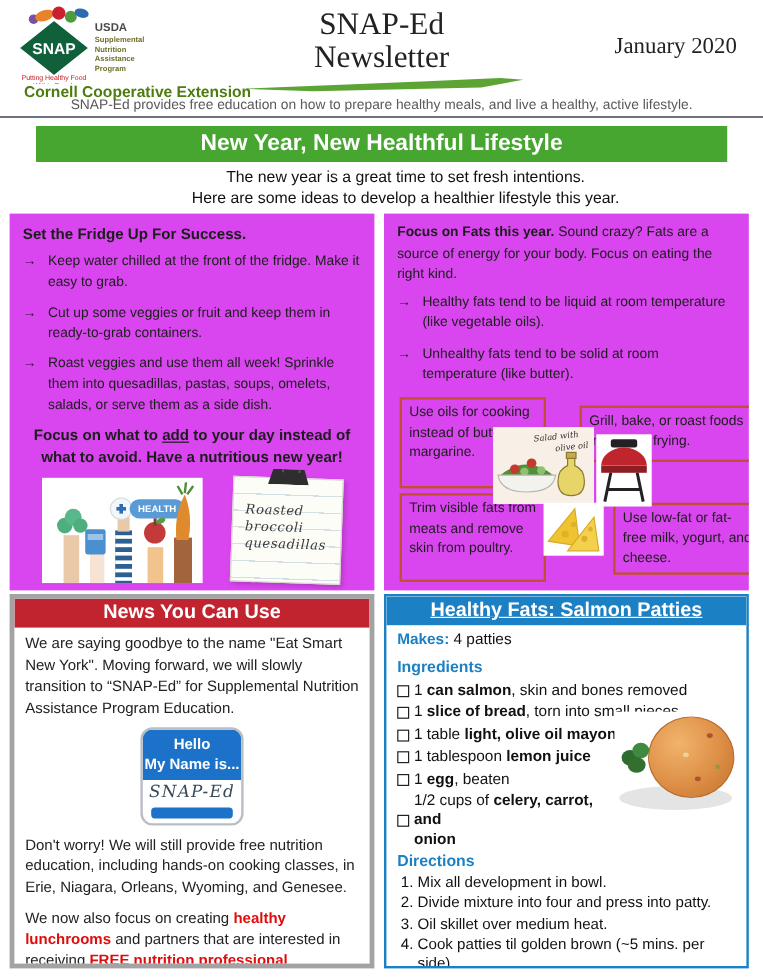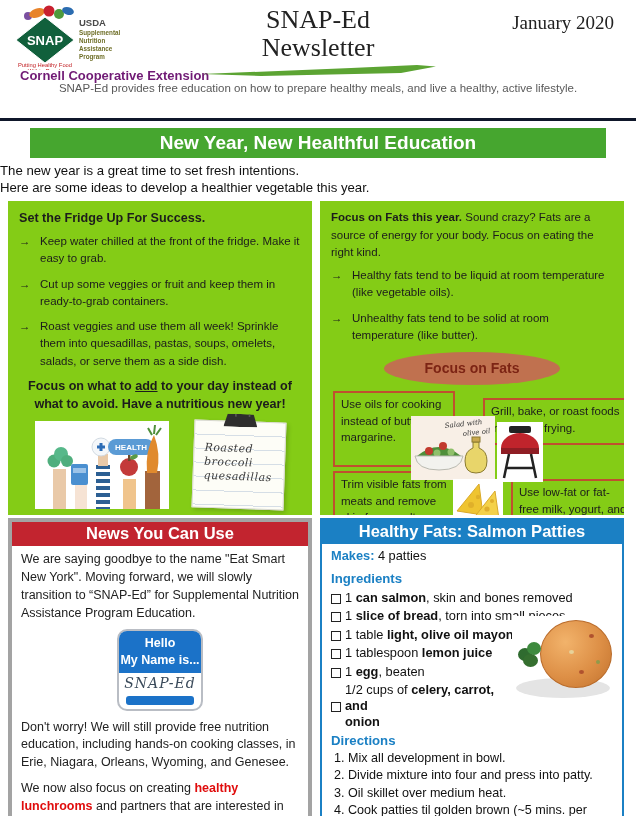--- a/index.html
+++ b/index.html
@@ -2,35 +2,35 @@
 <html><head>
 <meta charset="utf-8">
 <style>
   * { margin:0; padding:0; box-sizing:border-box; }
   body { background:#fff; font-family:"Liberation Sans", sans-serif; color:#1a1a1a; }
   .page { position:relative; width:636px; height:816px; background:#fff; overflow:hidden; }
 
   
   .header { position:relative; height:78px; }
   .logo-block { position:absolute; left:16px; top:4px; width:200px; }
-  .org-line { font-size:13px; font-weight:bold; color:#701a75; margin-top:-6px; margin-left:4px; }
+  .org-line { font-size:13px; font-weight:bold; color:#4d7c0f; margin-top:-6px; margin-left:4px; }
   .title-block { position:absolute; left:0; right:0; top:6px; text-align:center; }
   .title-line { font-family:"Liberation Serif", serif; font-size:26px; line-height:1.08; color:#222; }
   .swoosh { margin-top:3px; }
-  .date { position:absolute; right:22px; top:12px; font-family:"Liberation Serif", serif; font-size:19px; color:#222; }
-  .tagline { text-align:center; font-size:11.5px; color:#595959; padding:4px 0 24px 0; border-bottom:3px solid #0f172a; }
+  .date { position:absolute; right:22px; top:28px; font-family:"Liberation Serif", serif; font-size:19px; color:#222; }
+  .tagline { text-align:center; font-size:11.5px; color:#595959; padding:4px 0 3px 0; border-bottom:1px solid #0f172a; }
 
   
   .green-banner { margin:7px 30px 4px 30px; background:#46a62f; color:#fff; text-align:center;
     font-size:19px; font-weight:bold; padding:4px 0; }
-  .intro-lines { font-size:13.2px; line-height:1.3; color:#111; margin-bottom:5px; }
+  .intro-lines { text-align:center; font-size:13.2px; line-height:1.3; color:#111; margin-bottom:5px;margin-left:40px; }
 
   
   .columns { display:flex; gap:8px; margin:0 8px; }
-  .gbox { width:304px; height:314px; background:#84cc16; padding:8px 11px; overflow:hidden; position:relative; font-size:11.5px; line-height:1.5; color:#1c1c1c; }
+  .gbox { width:304px; height:314px; background:#d946ef; padding:8px 11px; overflow:hidden; position:relative; font-size:11.5px; line-height:1.5; color:#1c1c1c; }
   .gbox-title { font-size:12.6px; font-weight:bold; margin-bottom:5px; }
   .ar-list { list-style:none; }
   .ar-list li { display:flex; gap:9px; margin-bottom:8px; }
   .ar { flex:0 0 12px; }
   .focus-para { font-weight:bold; text-align:center; font-size:12.6px; line-height:1.4; margin:8px 2px 8px 2px; }
   .img-row { display:flex; justify-content:center; align-items:flex-start; gap:24px; margin-top:8px; }
 
   
   .notepad { position:relative; width:92px; height:88px; background:#fdfdf7; border:1px solid #d8d8cf;
     transform:rotate(2deg); box-shadow:2px 2px 4px rgba(0,0,0,.18); padding:20px 8px 0 10px;
@@ -55,21 +55,21 @@
   .grill-img { left:170px; top:33px; }
   .cheese-img { left:126px; top:90px; }
 
   
   .bottom-row { display:flex; gap:8px; margin:3px 8px 0 8px; }
   .panel { width:304px; height:312px; background:#fff; position:relative; overflow:hidden; }
   .panel-red { border:4px solid #a3a3a3; }
   .panel-blue { border:2px solid #1b80c4; }
   .panel-banner { color:#fff; text-align:center; font-weight:bold; font-size:16.5px; padding:2px 0 3px 0; }
   .bn-red { background:#c2242f; }
-  .bn-blue { background:#1b80c4; }
+  .bn-blue { background:#1b80c4;text-decoration:underline; }
   .news-body { padding:5px 9px; font-size:12.5px; line-height:1.42; color:#222; }
   .red-strong { color:#e00c0c; font-weight:bold; }
 
   
   .name-tag { width:86px; margin:7px auto 8px auto; border:2px solid #b9bdc4; border-radius:10px; overflow:hidden; background:#fff; }
   .tag-top { background:#1b72c8; color:#fff; text-align:center; font-weight:bold; font-size:12.5px; line-height:1.3; padding:4px 0 5px 0; }
   .tag-name { text-align:center; font-family:"DejaVu Serif", serif; font-style:italic; font-size:14px; color:#3a4a5a; letter-spacing:1px; padding:1px 0 2px 0; }
   .tag-bottom { width:82%; height:9px; background:#1b72c8; border-radius:3px; margin:0 auto 4px auto; }
 
   
@@ -125,24 +125,24 @@
       <svg class="swoosh" width="235" height="12" viewBox="0 0 235 12">
         <polygon points="0,9 150,3 216,0 235,1.5 200,8 60,11" fill="#5ca433"></polygon>
       </svg>
     </div>
 
     <div class="date">January 2020</div>
   </div>
 
   <div class="tagline">SNAP-Ed provides free education on how to prepare healthy meals, and live a healthy, active lifestyle.</div>
 
-  <div class="green-banner">New Year, New Healthful Education</div>
+  <div class="green-banner">New Year, New Healthful Lifestyle</div>
   <div class="intro-lines">
     <div>The new year is a great time to set fresh intentions.</div>
-    <div>Here are some ideas to develop a healthier vegetable this year.</div>
+    <div>Here are some ideas to develop a healthier lifestyle this year.</div>
   </div>
 
   <div class="columns">
 
     <section class="gbox">
       <div class="gbox-title">Set the Fridge Up For Success.</div>
       <ul class="ar-list">
         <li>
             <span class="ar">→</span>
             <span>Keep water chilled at the front of the fridge. Make it easy to grab.</span>
@@ -204,21 +204,20 @@
       <ul class="ar-list">
         <li>
             <span class="ar">→</span>
             <span>Healthy fats tend to be liquid at room temperature (like vegetable oils).</span>
           </li>
         <li>
             <span class="ar">→</span>
             <span>Unhealthy fats tend to be solid at room temperature (like butter).</span>
           </li>
       </ul>
-      <div class="ellipse">Focus on Fats</div>
 
       <div class="collage">
         <div class="tip tip1">Use oils for cooking instead of butter or margarine.</div>
         <div class="tip tip2">Grill, bake, or roast foods instead of frying.</div>
         <div class="tip tip3">Trim visible fats from meats and remove skin from poultry.</div>
         <div class="tip tip4">Use low-fat or fat-free milk, yogurt, and cheese.</div>
 
         <svg class="clip-img salad-img" width="84" height="64" viewBox="0 0 84 64">
           <rect width="84" height="64" fill="#f8efe6"></rect>
           <text x="34" y="12" fill="#333" font-size="7" font-style="italic" font-family="DejaVu Serif, serif" transform="rotate(-6 34 12)">Salad with</text>

